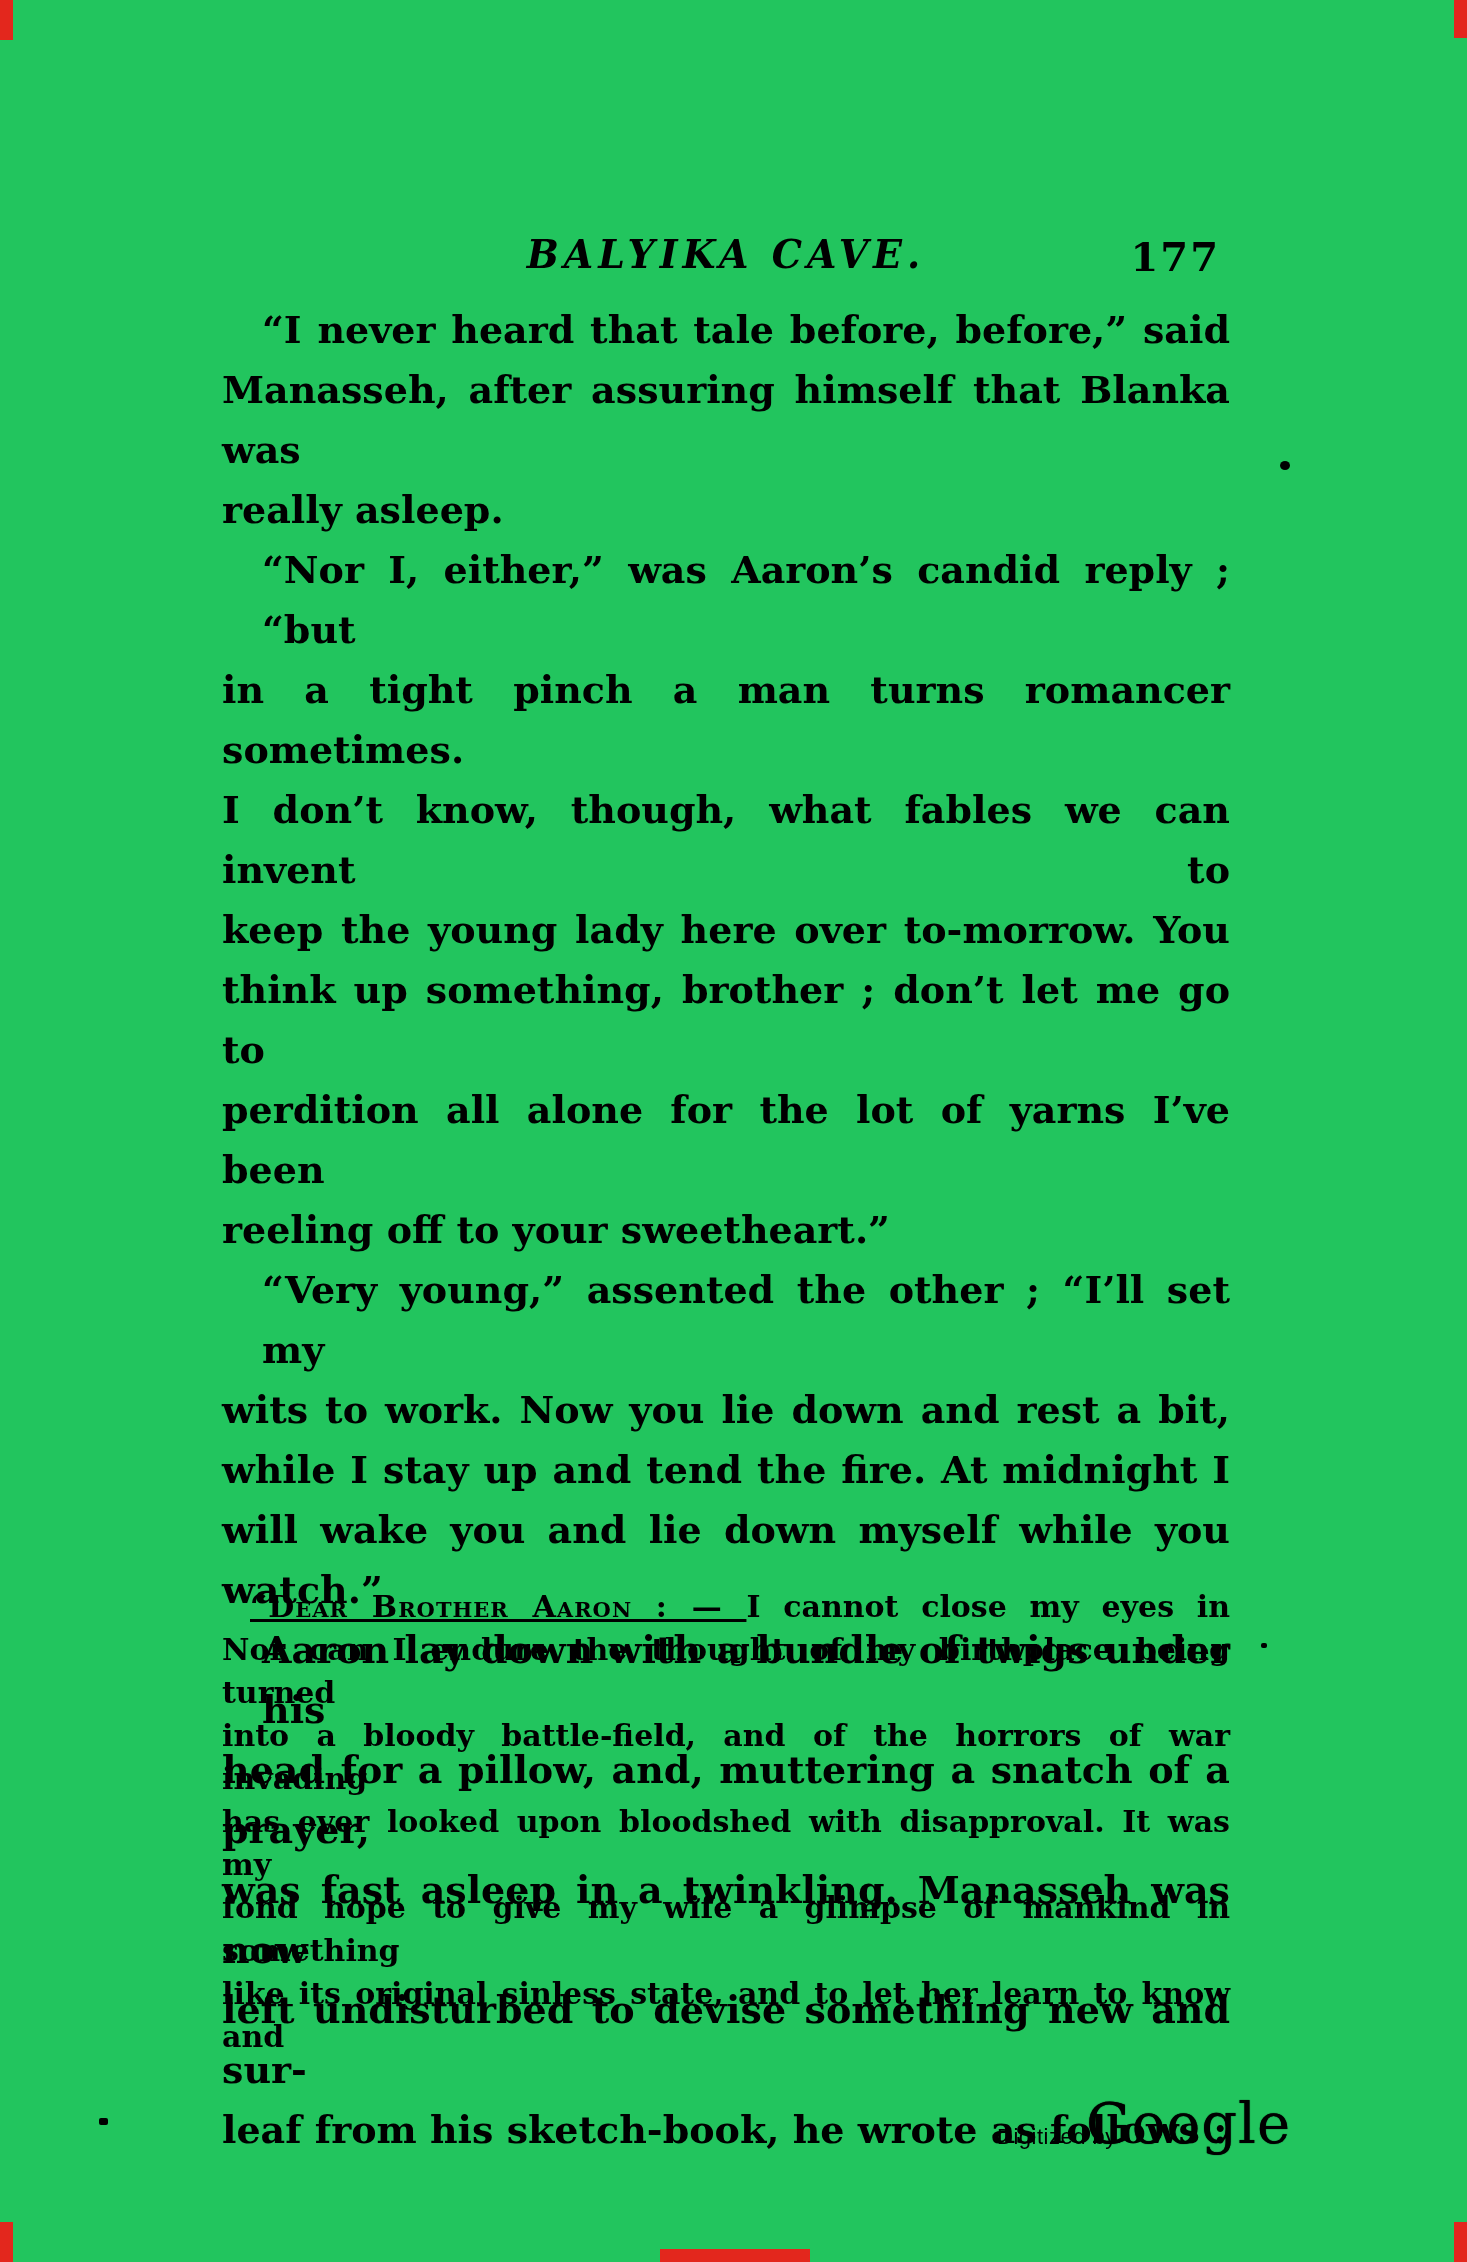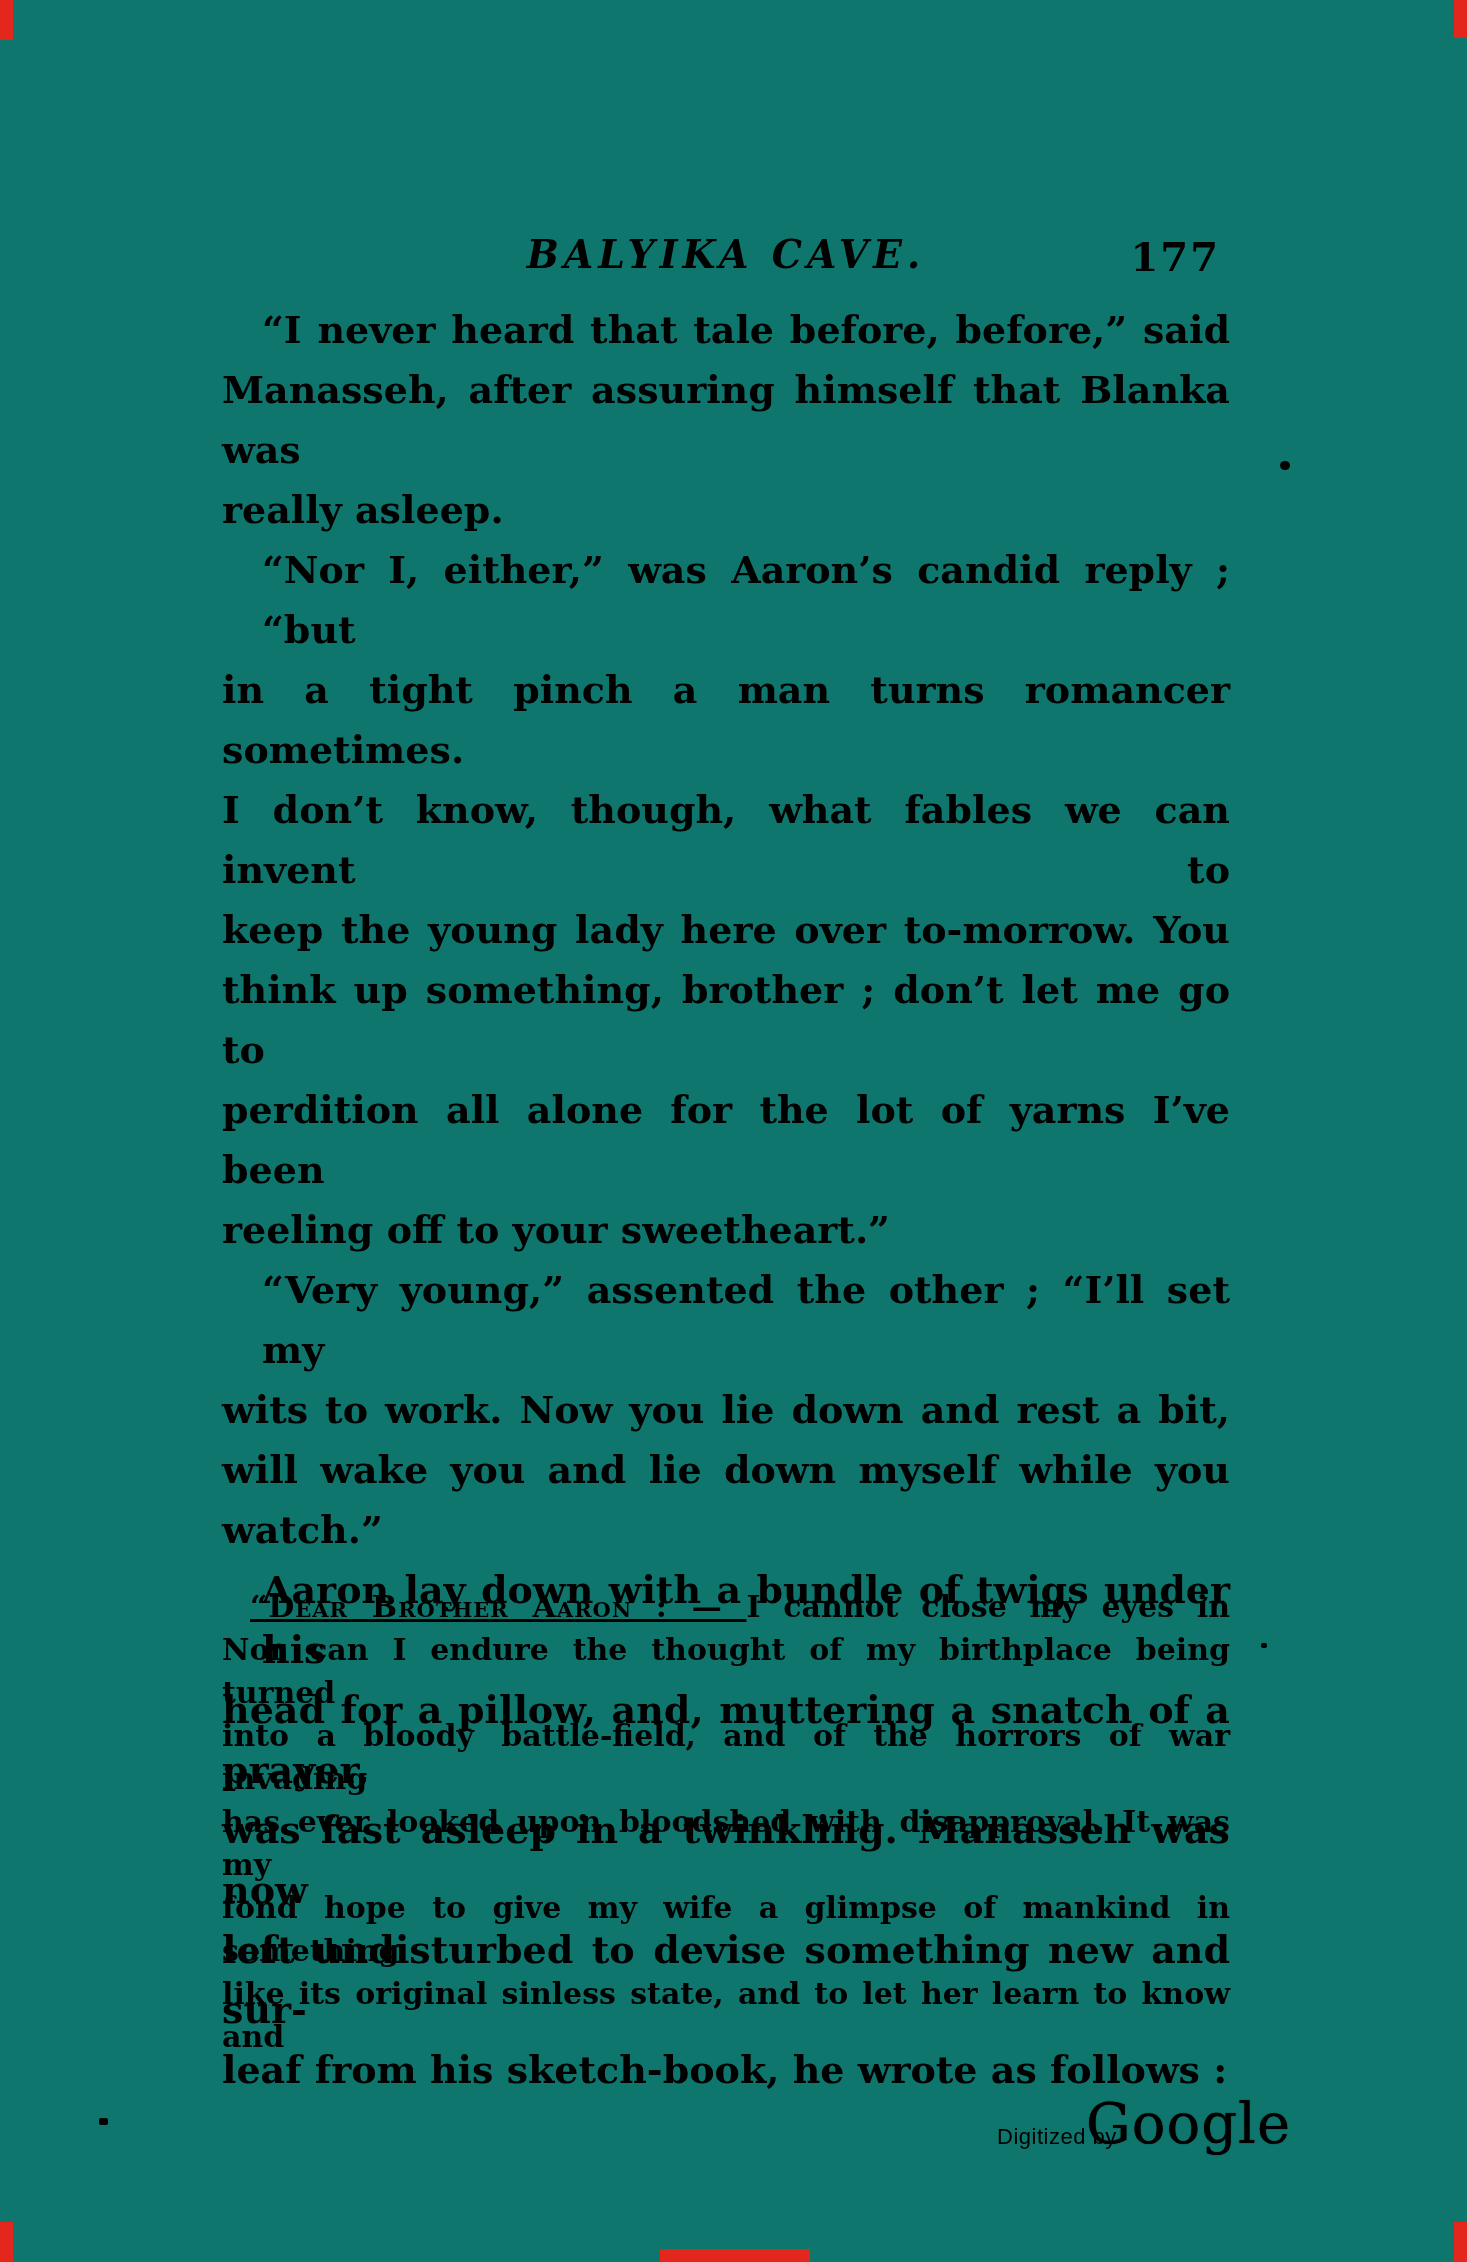--- a/index.html
+++ b/index.html
@@ -1,19 +1,19 @@
 <!DOCTYPE html>
 <html><head>
 <meta charset="utf-8">
 <style>
   html,body { margin:0; padding:0; background:#ffffff; }
   .page {
     position:relative;
     width:1467px; height:2262px;
-    background:#0f766e;
+    background:#22c55e;
     overflow:hidden;
     font-family:"DejaVu Serif", serif;
     color:#000000;
   }
   
   .header { position:absolute; left:222px; top:232px; width:1008px; height:52px; }
   .running-title {
     display:block; text-align:center;
     font:bold italic 38px/46px "DejaVu Serif", serif;
     letter-spacing:5px;
@@ -83,20 +83,21 @@
     <div class="line end">really asleep.</div>
     <div class="line indent">“Nor I, either,” was Aaron’s candid reply ; “but</div>
     <div class="line">in a tight pinch a man turns romancer sometimes.</div>
     <div class="line">I don’t know, though, what fables we can invent to</div>
     <div class="line">keep the young lady here over to-morrow.  You</div>
     <div class="line">think up something, brother ; don’t let me go to</div>
     <div class="line">perdition all alone for the lot of yarns I’ve been</div>
     <div class="line end">reeling off to your sweetheart.”</div>
     <div class="line indent">“Very young,” assented the other ; “I’ll set my</div>
     <div class="line">wits to work.  Now you lie down and rest a bit,</div>
+    <div class="line">while I stay up and tend the fire.  At midnight I</div>
     <div class="line">will wake you and lie down myself while you</div>
     <div class="line end">watch.”</div>
     <div class="line indent">Aaron lay down with a bundle of twigs under his</div>
     <div class="line">head for a pillow, and, muttering a snatch of a prayer,</div>
     <div class="line">was fast asleep in a twinkling.  Manasseh was now</div>
     <div class="line">left undisturbed to devise something new and sur-</div>
     <div class="line end">leaf from his sketch-book, he wrote as follows :</div>
   </div>
 
   <div class="letter">

